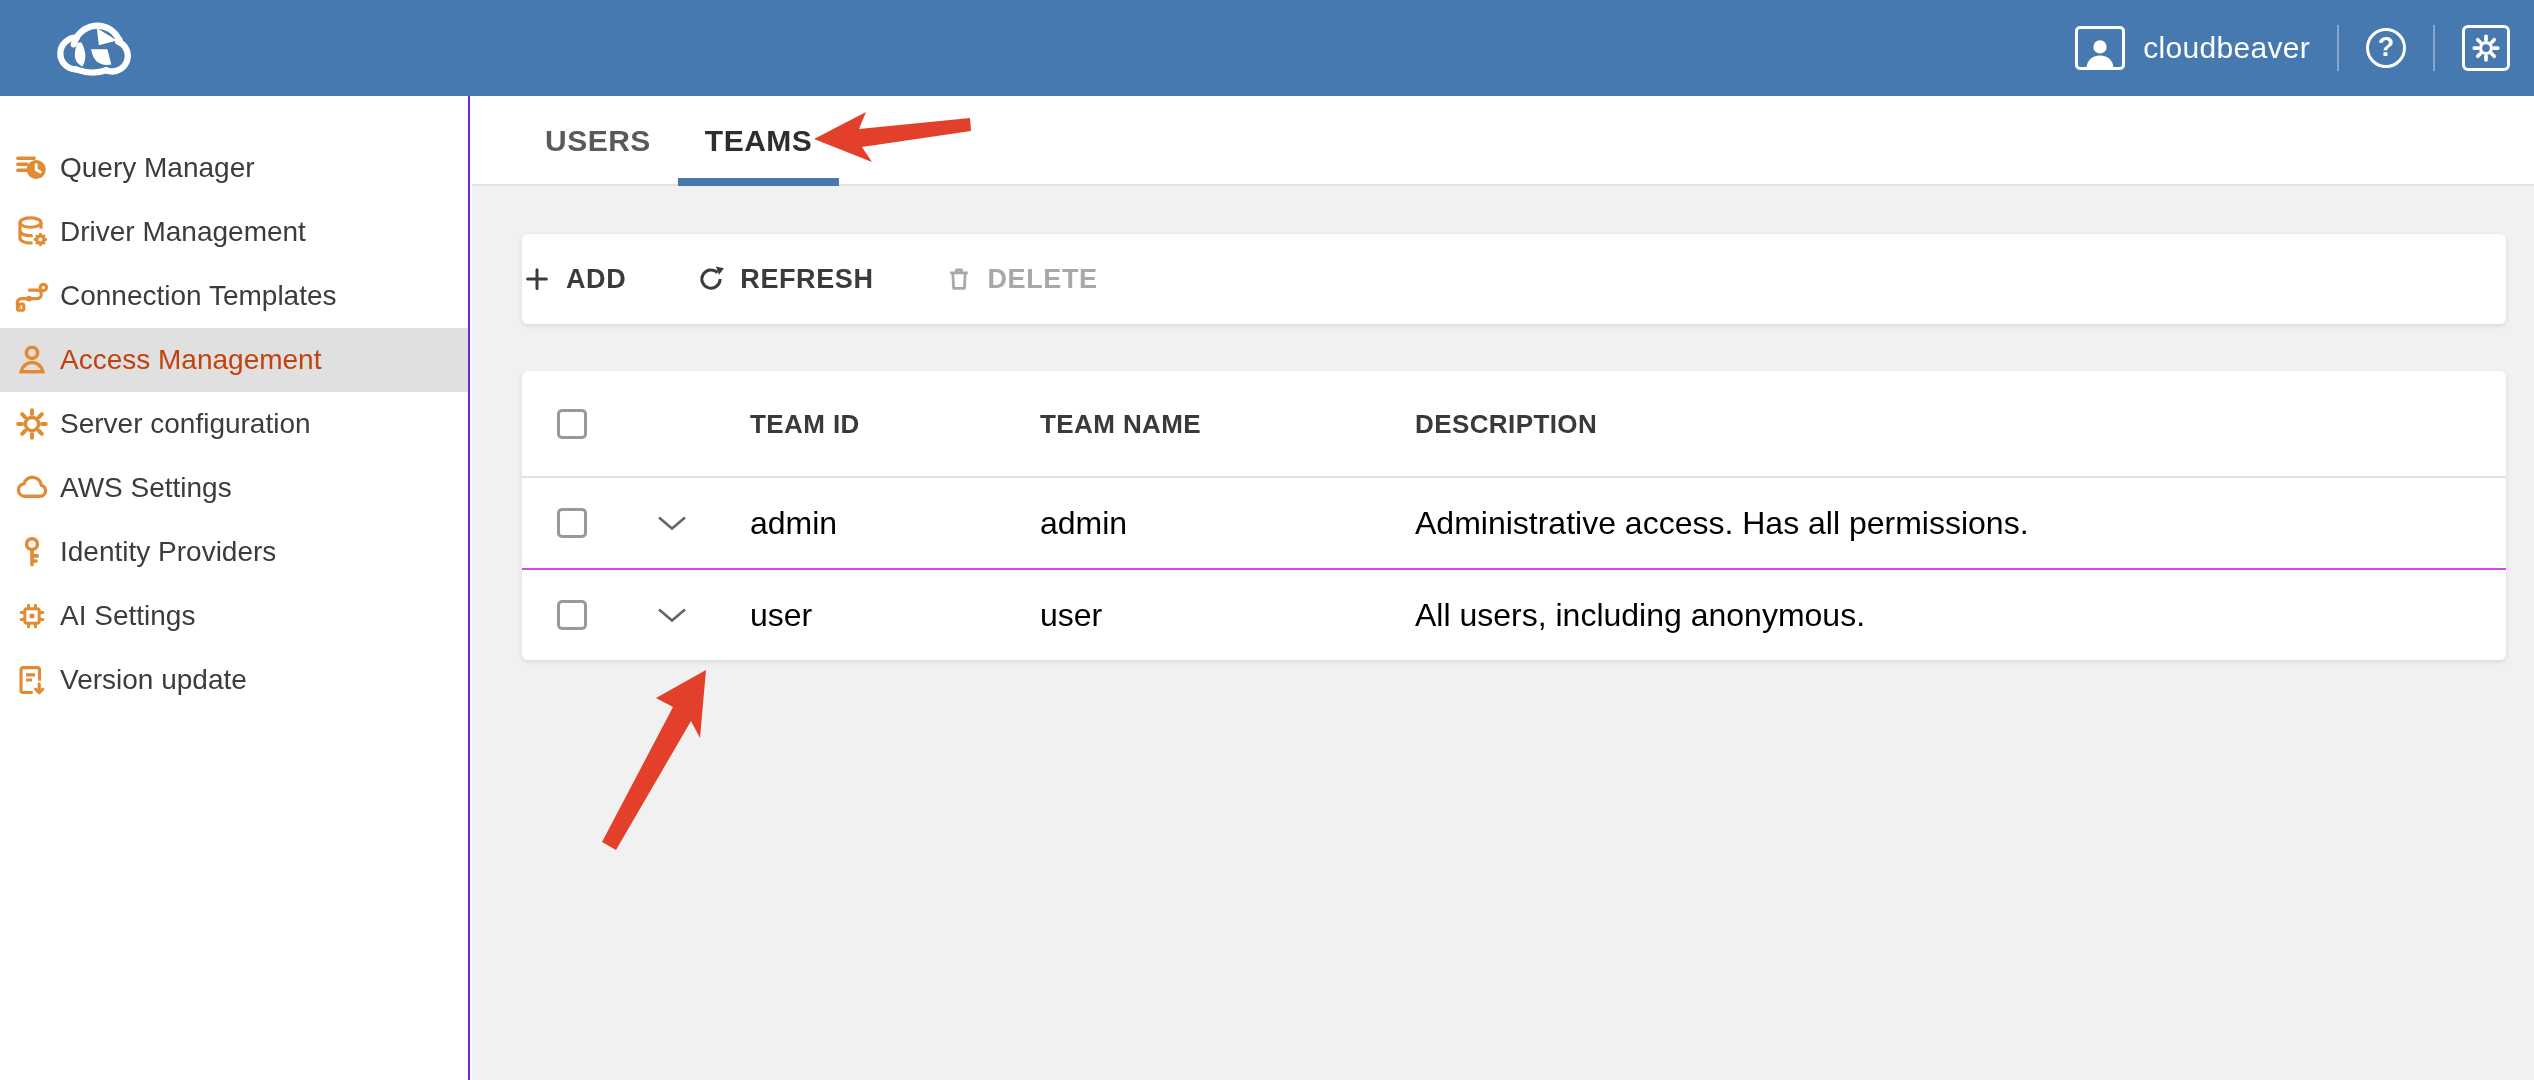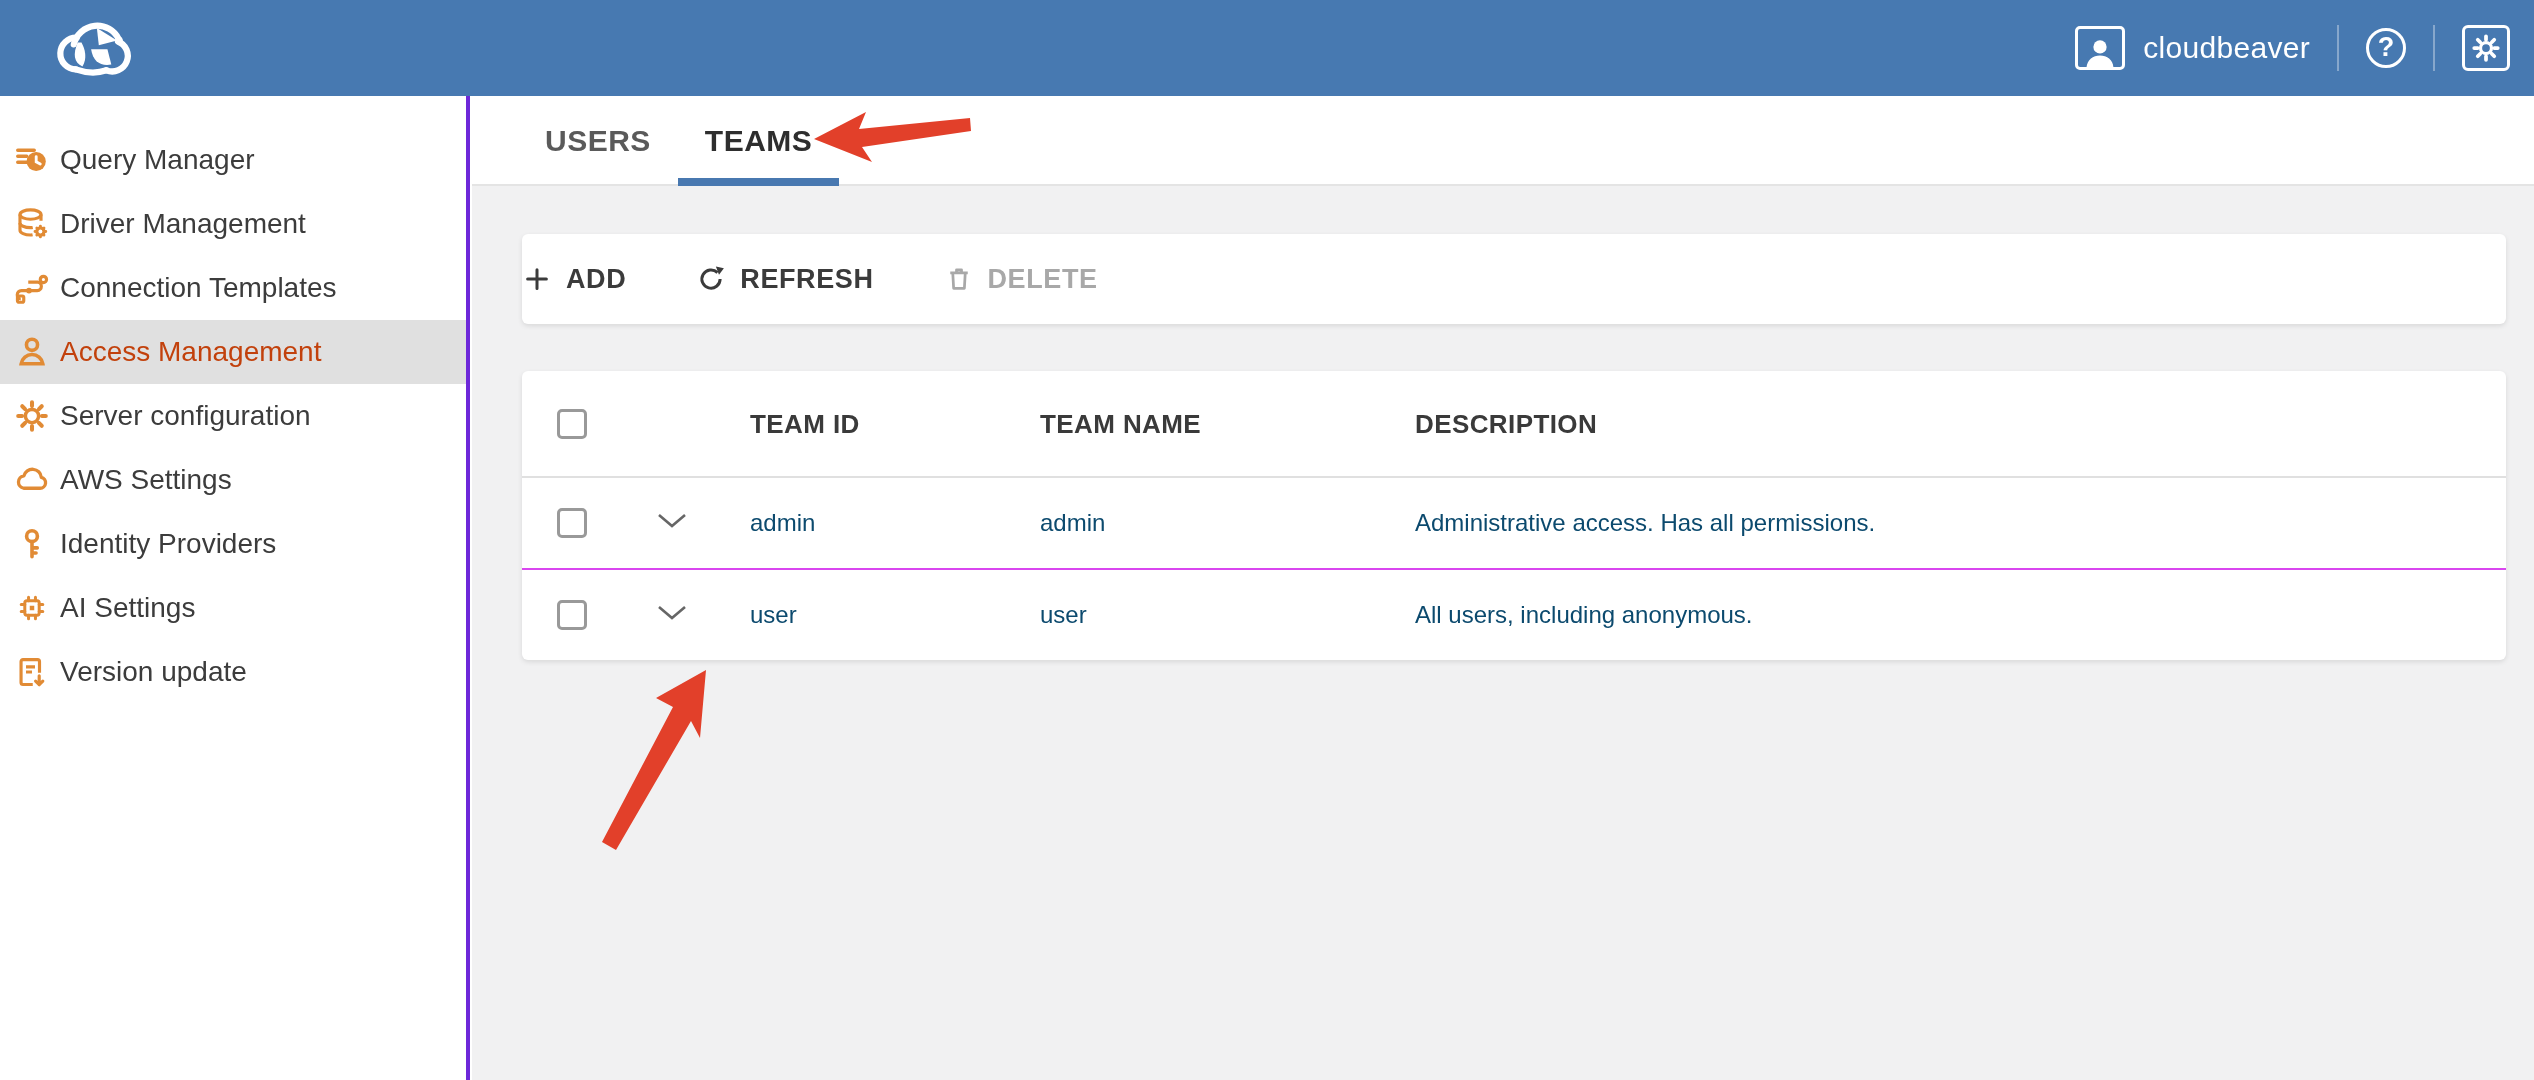--- a/index.html
+++ b/index.html
@@ -11,21 +11,21 @@
   .logo{position:absolute;left:44px;top:4px;width:100px;height:88px;}
   .topbar-right{position:absolute;right:24px;top:0;height:96px;display:flex;align-items:center;}
   .avatar-box{width:50px;height:44px;border:3px solid #fff;border-radius:5px;overflow:hidden;display:flex;align-items:flex-end;justify-content:center;box-sizing:border-box;}
   .avatar-box svg{width:38px;height:38px;margin-bottom:-6px;}
   .username{color:#fff;font-size:30px;margin-left:18px;letter-spacing:.3px;}
   .topbar-sep{width:2px;height:46px;background:rgba(255,255,255,.35);margin:0 27px;}
   .help-circle{width:40px;height:40px;border:3.5px solid #fff;border-radius:50%;color:#fff;font-size:27px;font-weight:bold;display:flex;align-items:center;justify-content:center;box-sizing:border-box;padding-bottom:2px;}
   .gear-box{width:48px;height:46px;border:3px solid #fff;border-radius:6px;display:flex;align-items:center;justify-content:center;box-sizing:border-box;}
 
   
-  .sidebar{position:absolute;left:0;top:96px;width:470px;height:984px;background:#fff;border-right:4px solid #6d28d9;padding-top:32px;box-sizing:border-box;}
+  .sidebar{position:absolute;left:0;top:96px;width:470px;height:984px;background:#fff;border-right:2px solid #6d28d9;padding-top:40px;box-sizing:border-box;}
   .side-item{height:64px;display:flex;align-items:center;padding-left:12px;cursor:pointer;}
   .side-item.selected{background:#e0e0e0;}
   .side-icon{width:40px;height:40px;display:flex;align-items:center;justify-content:center;flex:0 0 40px;}
   .side-icon svg{width:36px;height:36px;}
   .side-label{margin-left:8px;font-size:28px;color:#3c3c3c;}
   .side-item.selected .side-label{font-weight:normal;color:#c2410c;}
 
   
   .content{position:absolute;left:472px;top:96px;width:2062px;height:984px;background:#f1f1f2;}
   .tabbar{position:absolute;left:0;top:0;width:2062px;height:90px;background:#fff;border-bottom:2px solid #e4e4e4;display:flex;padding-left:46px;box-sizing:border-box;}
@@ -37,21 +37,21 @@
   .card{position:absolute;background:#fff;border-radius:6px;box-shadow:0 2px 5px rgba(0,0,0,.10);}
   .toolbar{left:50px;top:138px;width:1984px;height:90px;display:flex;align-items:center;box-sizing:border-box;}
   .tbtn{display:flex;align-items:center;gap:14px;margin-right:70px;font-size:27px;font-weight:bold;letter-spacing:.6px;color:#3b3b3b;cursor:pointer;background:none;border:none;font-family:inherit;padding:0;}
   .tbtn svg{display:block;}
   .tbtn.disabled{color:#a8a8a8;cursor:default;justify-content:space-between;}
 
   .tablecard{left:50px;top:275px;width:1984px;}
   .thead{position:relative;height:105px;border-bottom:2px solid #e0e0e0;}
   .trow{position:relative;height:90px;}
   .trow + .trow{border-top:2px solid #d946ef;}
-  .cell{position:absolute;top:50%;transform:translateY(-50%);font-size:24px;color:#0c4a6e;white-space:nowrap;}
+  .cell{position:absolute;top:50%;transform:translateY(-50%);font-size:32px;color:#000000;white-space:nowrap;}
   .hcell{font-size:26px;font-weight:bold;color:#3a3a3a;letter-spacing:.4px;}
   .c-check{left:35px;}
   .c-chev{left:133px;}
   .c-id{left:228px;}
   .c-name{left:518px;}
   .c-desc{left:893px;}
   .checkbox{width:30px;height:30px;border:3px solid #999;border-radius:5px;background:#fff;box-sizing:border-box;cursor:pointer;}
 
   
   .arrow1{position:absolute;left:338px;top:8px;}

